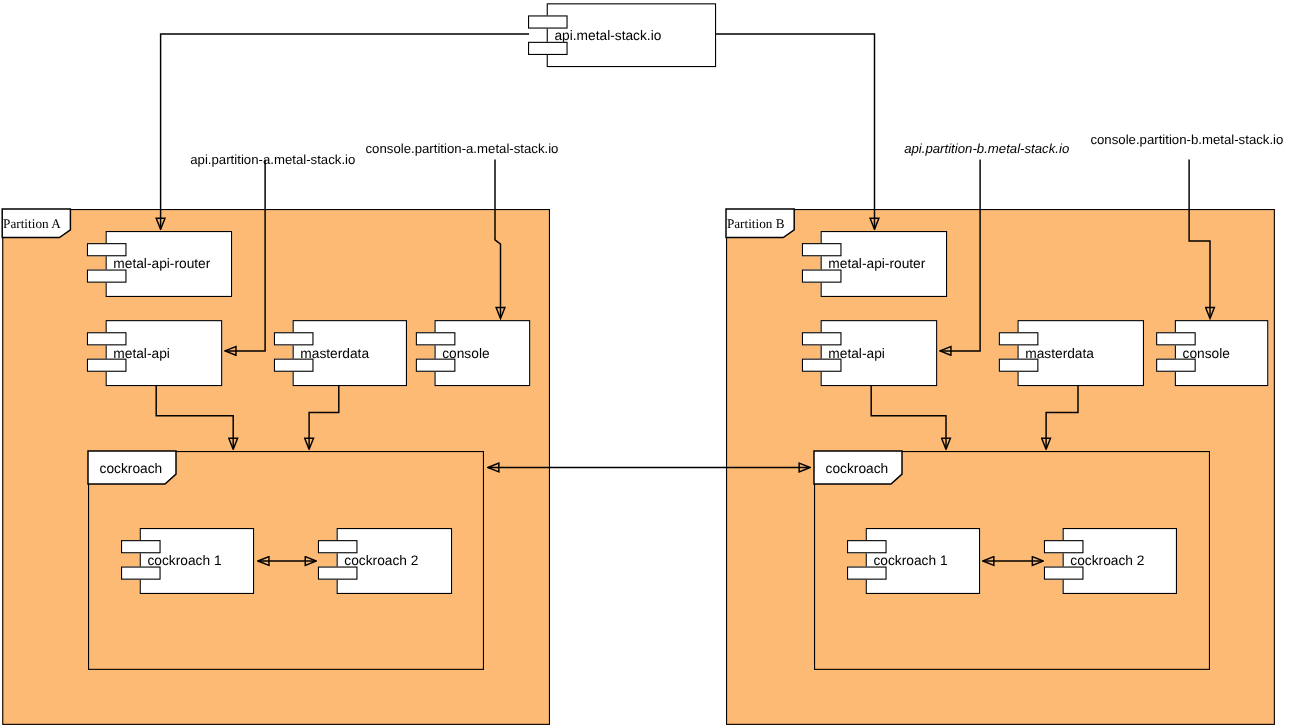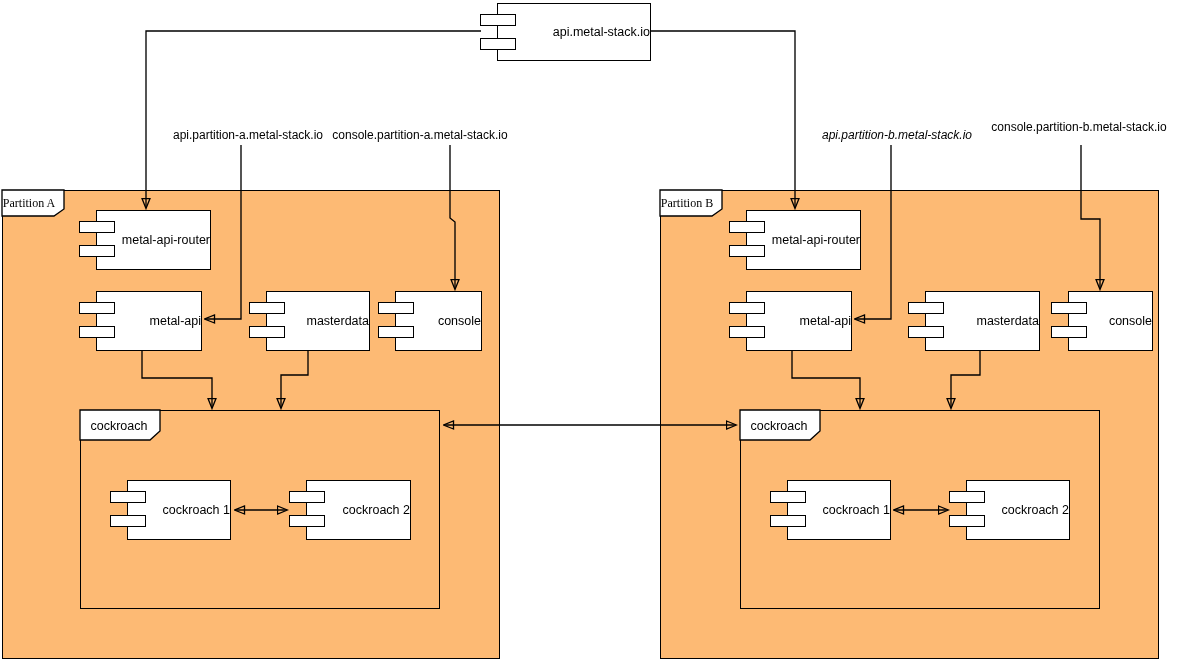--- a/index.html
+++ b/index.html
@@ -24,21 +24,21 @@
     box-sizing: border-box;
   }
   
   .component {
     position: absolute;
     border: 1.33px solid #000000;
     background: #ffffff;
     box-sizing: border-box;
     display: flex;
     align-items: center;
-    justify-content: flex-end;
+    justify-content: flex-start;
     font-size: 12.5px;
     line-height: 1;
   }
   .component .clabel {
     white-space: nowrap;
     padding-left: 6px;
   }
   
   .ctab {
     position: absolute;
@@ -161,21 +161,21 @@
       </div>
     </div>
   </div>
 
   <div class="component" style="left:497px; top:3px; width:154px; height:58px;">
     <span class="ctab t1"></span>
     <span class="ctab t2"></span>
     <span class="clabel">api.metal-stack.io</span>
   </div>
 
-  <div class="dns-label" style="left:163px; top:128px; width:170px;text-align:center;">api.partition-a.metal-stack.io</div>
+  <div class="dns-label" style="left:163px; top:138px; width:170px;text-align:center;">api.partition-a.metal-stack.io</div>
   <div class="dns-label" style="left:330px; top:128px; width:180px;">console.partition-a.metal-stack.io</div>
   <div class="dns-label" style="left:812px; top:128px; width:170px;font-style:italic;">api.partition-b.metal-stack.io</div>
   <div class="dns-label" style="left:989px; top:120px; width:180px;">console.partition-b.metal-stack.io</div>
 
   <svg id="wires" viewBox="0 0 1191 662" xmlns="http://www.w3.org/2000/svg">
     <defs>
       <marker id="arrow" viewBox="0 0 12 10" refX="10.5" refY="5" markerWidth="12" markerHeight="10" markerUnits="userSpaceOnUse" orient="auto-start-reverse">
         <path d="M1,1 L11,5 L1,9 Z" fill="#000000"></path>
       </marker>
     </defs>

